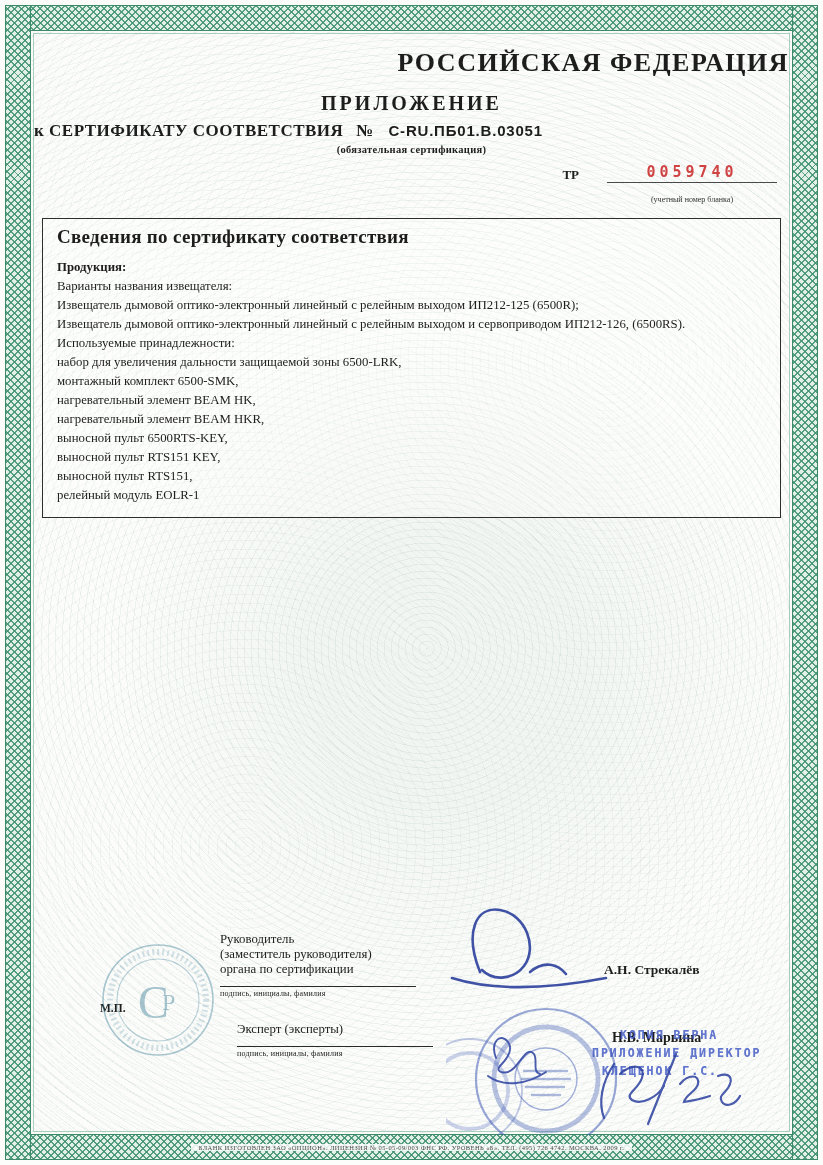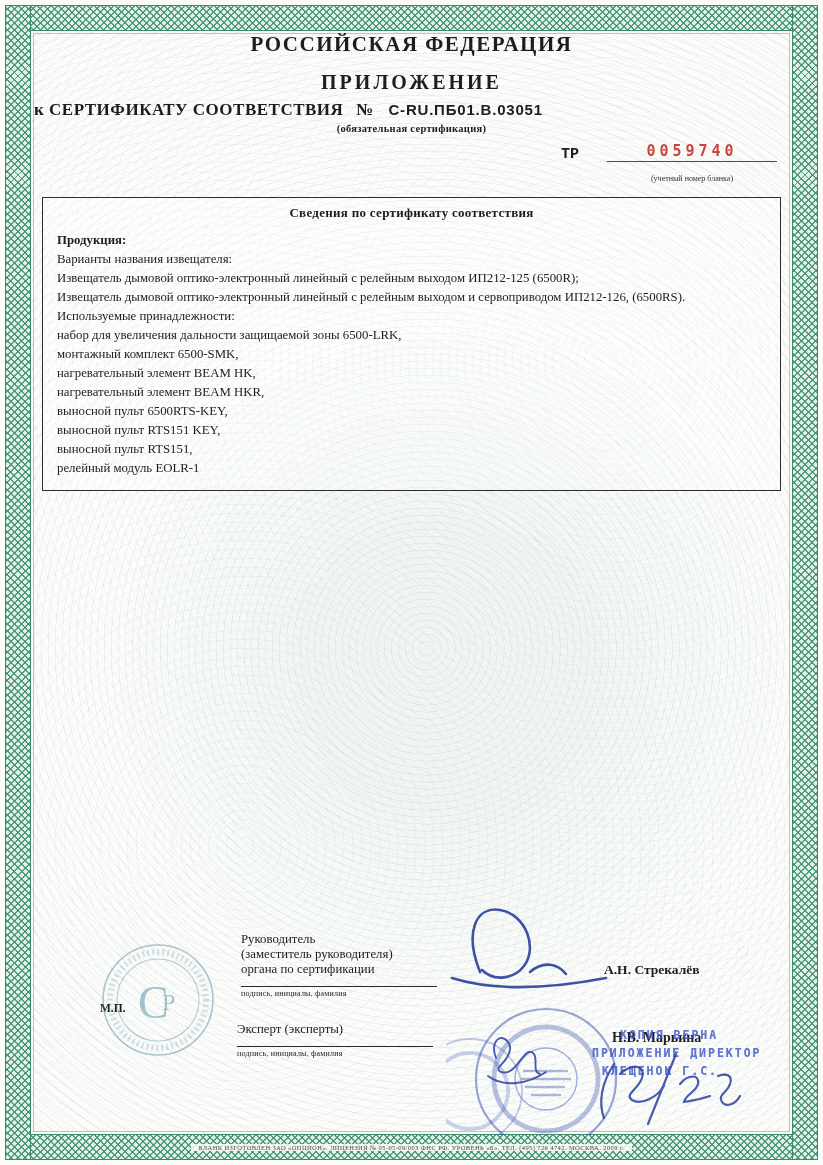--- a/index.html
+++ b/index.html
@@ -34,22 +34,22 @@
     position:absolute;inset:32px;
     background:
       repeating-radial-gradient(circle at 52% 56%, rgba(140,170,158,.13) 0 1px, transparent 1px 7px),
       repeating-radial-gradient(circle at 28% 74%, rgba(140,170,158,.09) 0 1px, transparent 1px 9px),
       repeating-radial-gradient(circle at 76% 30%, rgba(140,155,180,.07) 0 1px, transparent 1px 8px),
       radial-gradient(circle at 55% 58%, rgba(150,180,165,.10) 0 18%, transparent 45%);
   }
   
   .content{position:absolute;inset:32px 34px;z-index:3;}
   .country{
-    text-align:center;font-size:21px;font-weight:bold;letter-spacing:1.5px;
-    margin-top:0;
+    text-align:right;font-size:26px;font-weight:bold;letter-spacing:1.5px;
+    margin-top:16px;
   }
   .annex{
     text-align:center;font-size:20px;font-weight:bold;letter-spacing:3px;
     margin-top:14px;
   }
   .cert-line{
     text-align:left;font-size:17px;font-weight:bold;letter-spacing:.5px;
     margin-top:6px;white-space:nowrap;
   }
   .cert-number{
@@ -57,46 +57,46 @@
     font-size:15px;letter-spacing:.8px;margin-left:10px;
   }
   .mandatory{
     text-align:center;font-size:10.5px;font-weight:bold;margin-top:3px;
     letter-spacing:.3px;
   }
   .tr-row{
     display:flex;justify-content:flex-end;align-items:flex-start;
     margin-top:8px;padding-right:12px;gap:28px;
   }
-  .tr-label{font-size:15px;font-weight:bold;padding-top:4px;font-family:Liberation Mono, monospace;}
+  .tr-label{font-size:13px;font-weight:bold;padding-top:4px;}
   .blank-wrap{display:flex;flex-direction:column;align-items:center;width:170px;}
   .blank-number{
     font-family:"DejaVu Sans Mono", monospace;
     color:#cf4343;font-size:15px;font-weight:bold;letter-spacing:4px;
   }
   .blank-line{width:100%;border-bottom:1px solid #4a4a4a;margin-top:1px;}
   .blank-label{font-size:8px;margin-top:12px;color:#333;}
   
   .info-box{
     margin:14px 8px 0 8px;
     border:1.5px solid #2e2e2e;
     padding:7px 14px 12px 14px;
     background:rgba(255,255,255,.25);
   }
   .info-title{
-    text-align:center;font-size:13px;font-weight:bold;letter-spacing:.3px;
+    font-size:19px;font-weight:bold;letter-spacing:.3px;
     margin-bottom:10px;
   }
   .ln{font-size:12.8px;line-height:19px;}
   .ln.b{font-weight:bold;}
   
   .abs{position:absolute;z-index:4;}
   .mp-label{left:100px;top:1002px;font-size:11.5px;font-weight:bold;}
   .left-stamp{left:92px;top:936px;width:132px;height:132px;}
-  .head-block{left:241px;top:932px;width:210px;}
+  .head-block{left:220px;top:932px;width:210px;}
   .role-ln{font-size:12.8px;line-height:15px;}
   .sig-line{width:196px;border-bottom:1px solid #2a2a2a;margin-top:9px;}
   .sig-caption{font-size:8px;color:#222;margin-top:2px;letter-spacing:.2px;}
   .head-sig{left:438px;top:900px;width:180px;height:95px;}
   .head-name{left:604px;top:962px;font-size:13.5px;font-weight:bold;white-space:nowrap;}
   .expert-block{left:237px;top:1022px;width:210px;}
   .expert-sig{left:478px;top:1026px;width:90px;height:62px;}
   .expert-name{left:612px;top:1030px;font-size:14px;font-weight:bold;white-space:nowrap;}
   .big-stamp{left:446px;top:995px;width:215px;height:140px;}
   .stencil{

